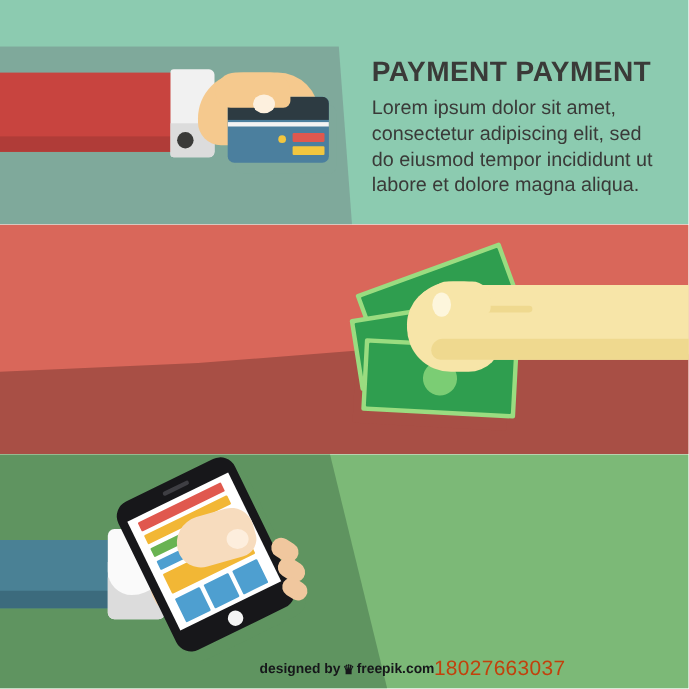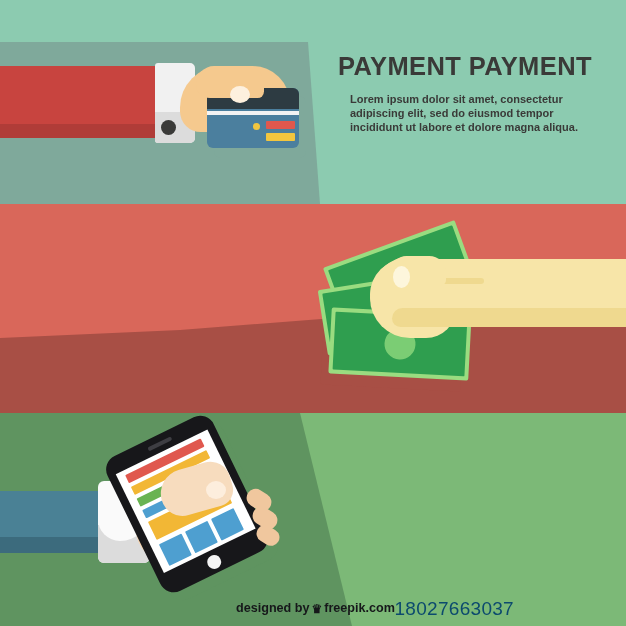--- a/index.html
+++ b/index.html
@@ -17,24 +17,24 @@
   .textblock{position:absolute;z-index:40;}
   .title{
     font-weight:bold;
     font-size:25.5px;
     letter-spacing:0.4px;
     line-height:1.05;
     margin:0 0 7px 0;
     white-space:nowrap;
   }
   .body{
-    font-size:11px;
+    font-size:18px;
     line-height:1.30;
-    margin:12px;
-    font-weight:bold;
+    margin:0;
+    font-weight:normal;
   }
   #text-card   {left:338px; top:53px;  width:266px; text-align:left;}
 
   
   .shadow{position:absolute;z-index:5;}
 
   
   #shadow-card{
     left:0;top:42px;width:626px;height:162px;
     background:#7fa99b;
@@ -364,16 +364,16 @@
       <div id="hand-mobile-thumb"></div>
       <div id="hand-mobile-tip"></div>
     </div>
 
   </section>
 
   <div id="footer">
     <div id="credit" style="color: rgb(22, 23, 26);">
       <span>designed by</span><span id="freepik-crown">♛</span><span>freepik.com</span>
     </div>
-    <div id="serial" style="color: #0c4a6e; text-align: right;">18027663037</div>
+    <div id="serial" style="color: #c2410c; text-align: right;">18027663037</div>
   </div>
 
 </div>
 
 </body></html>

